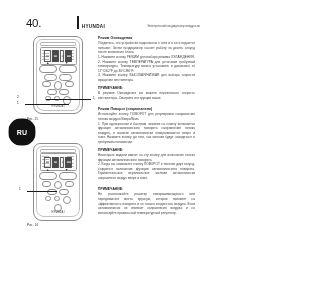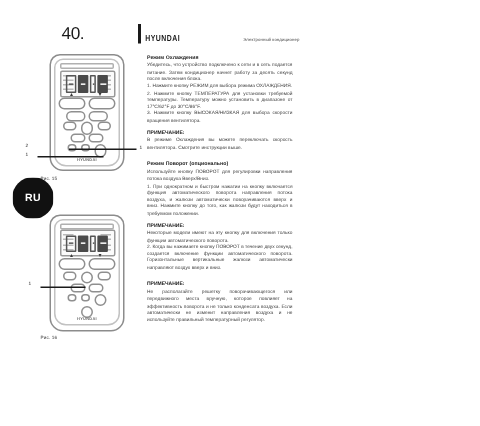--- a/index.html
+++ b/index.html
@@ -12,21 +12,21 @@
     height: 284px;
     position: relative;
     overflow: hidden;
     font-family: "Liberation Sans", sans-serif;
     color: #2b2b2b;
   }
 
   
   .header {
     position: absolute;
-    left: 41px;
+    left: 26px;
     top: 13px;
     width: 168px;
     height: 16px;
     display: flex;
     align-items: flex-end;
     gap: 32px;
   }
   .page-number {
     font-size: 11.5px;
     font-weight: 400;

